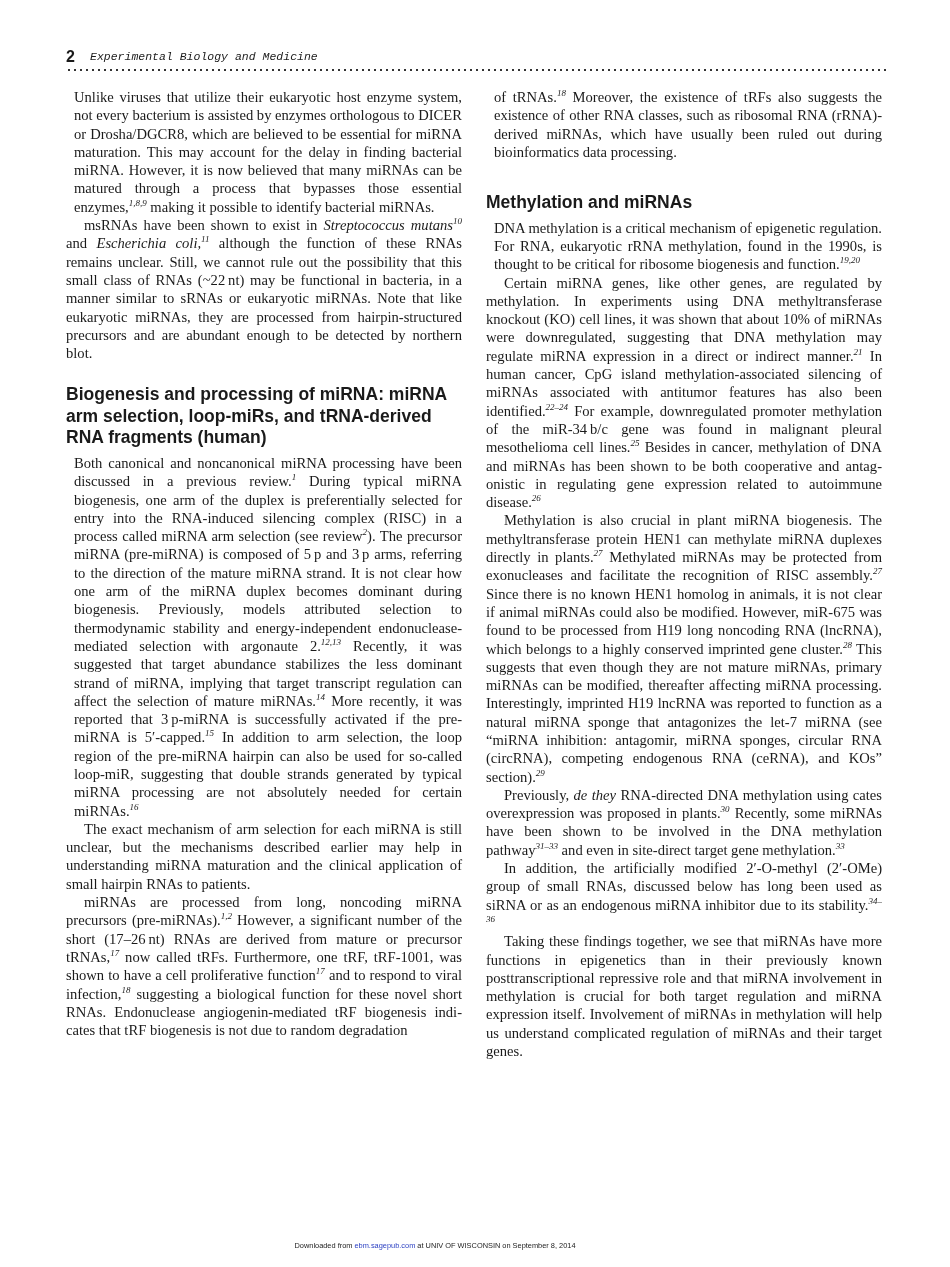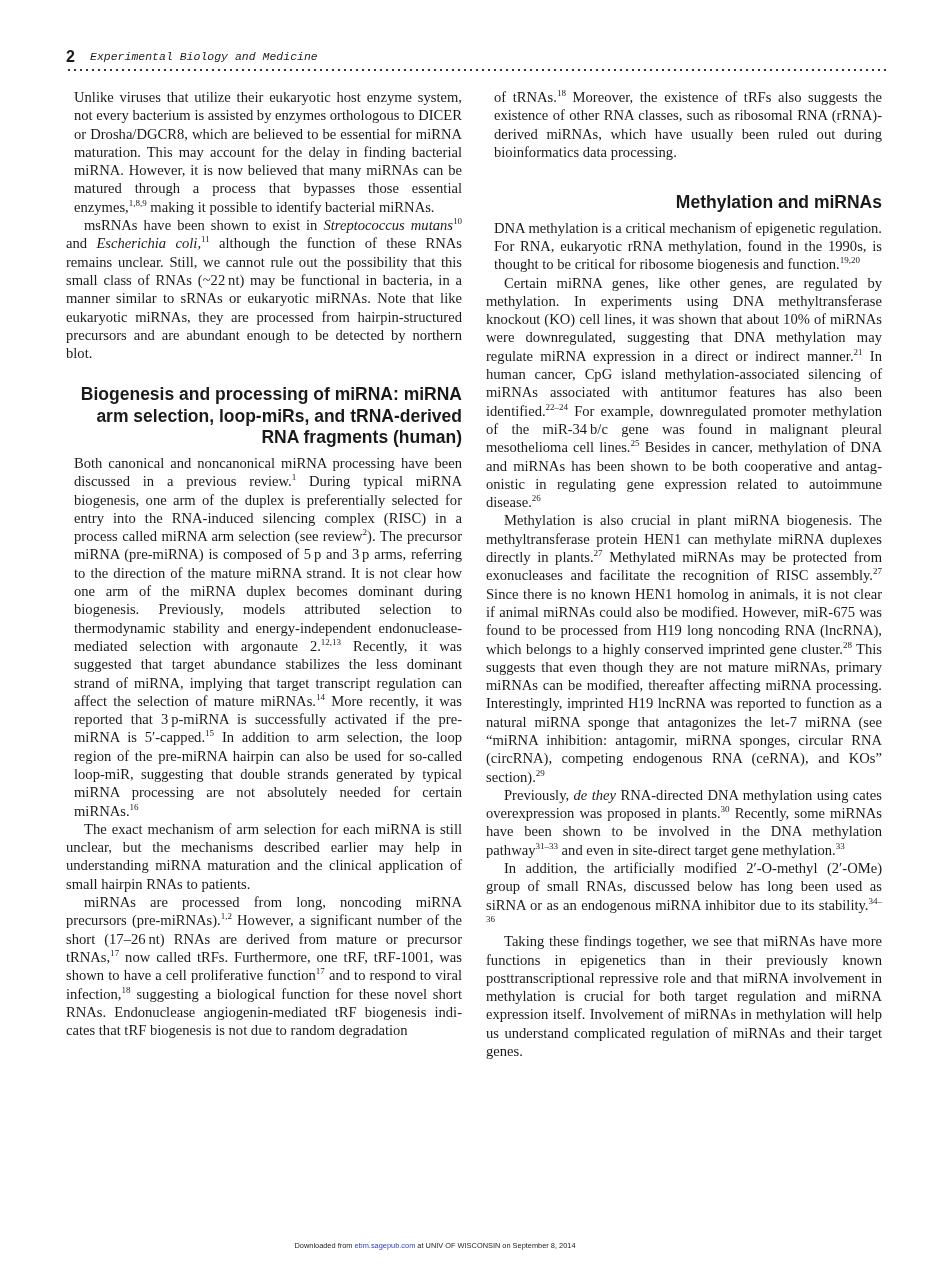--- a/index.html
+++ b/index.html
@@ -8,22 +8,22 @@
   .page-num { position: absolute; left: 0; top: 0; font-family: "Liberation Sans", sans-serif; font-weight: bold; font-size: 16px; line-height: 18px; }
   .journal { position: absolute; left: 24px; top: 2px; font-family: Liberation Mono, monospace; font-style: italic; font-size: 11.5px; line-height: 14px; }
   .dots { position: absolute; left: 0; top: 21px; width: 821px; height: 2px;
           background-image: radial-gradient(circle, #333 0.9px, transparent 1.1px);
           background-size: 6px 2px; background-repeat: repeat-x; }
   .col { position: absolute; top: 88px; width: 396px; font-family: "Liberation Serif", serif; font-size: 14.6px; line-height: 18.3px; text-align: justify; hyphens: manual; }
   .col.left { left: 66px; }
   .col.right { left: 486px; }
   .col p { margin: 0; text-indent: 18px; }
   .col p.noindent { text-indent: 0; margin-left: 8px; }
-  .col h2 { font-family: "Liberation Sans", sans-serif; font-weight: bold; font-size: 17.5px; line-height: 21.5px; margin: 22px 0 5px 0; text-align: right; }
-  sup { font-size: 9px; line-height: 0; vertical-align: 6px; }
+  .col h2 { font-family: "Liberation Sans", sans-serif; font-weight: bold; font-size: 17.5px; line-height: 21.5px; margin: 22px 0 5px 0; text-align: left; }
+  sup { font-size: 9px; line-height: 0; vertical-align: 6px; font-style: italic; }
   .footer { position: absolute; left: 0; width: 870px; top: 1241px; text-align: center; font-family: "Liberation Sans", sans-serif; font-size: 7.4px; color: #222; }
   .footer a { color: #2a3fc2; text-decoration: none; }
 </style>
 </head>
 <body>
 
 <div class="header">
   <span class="page-num">2</span>
   <span class="journal">Experimental Biology and Medicine</span>
   <div class="dots"></div>

